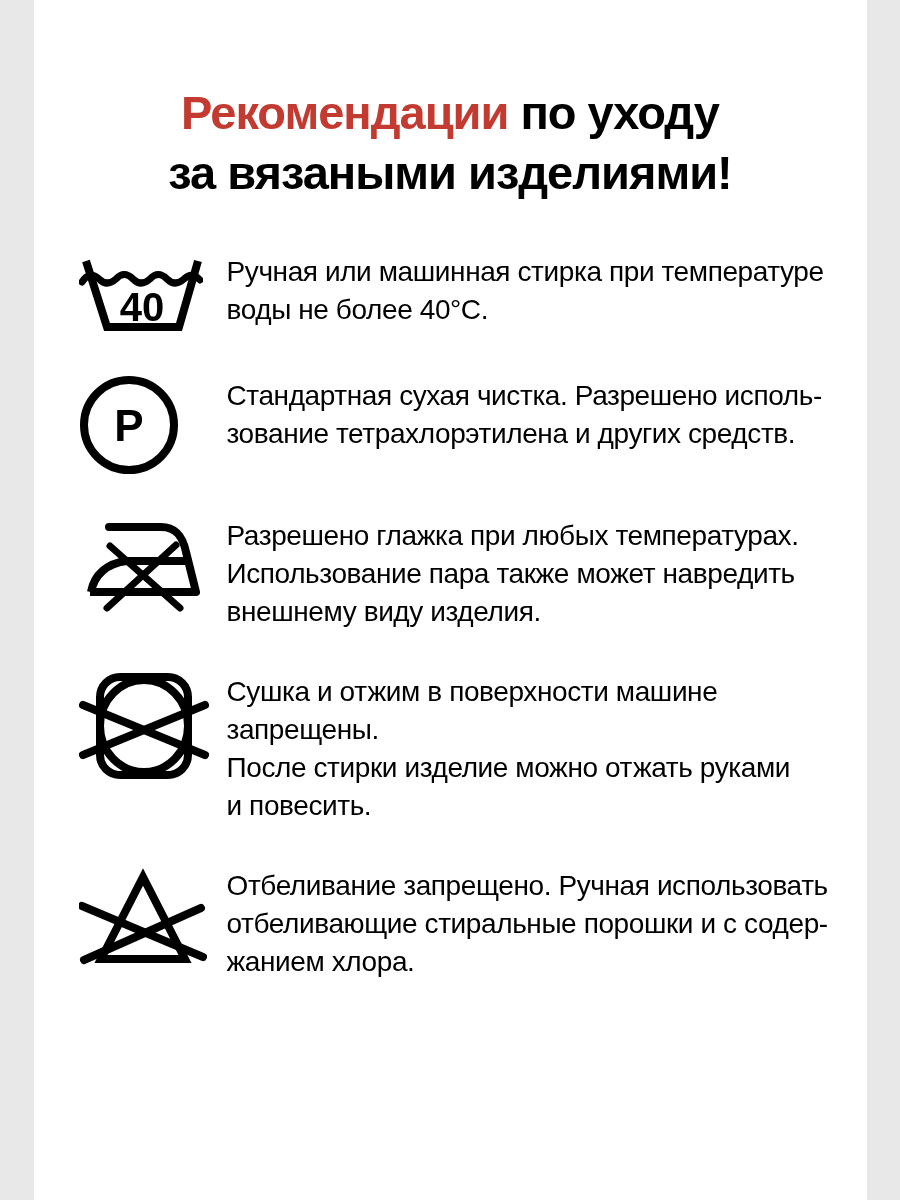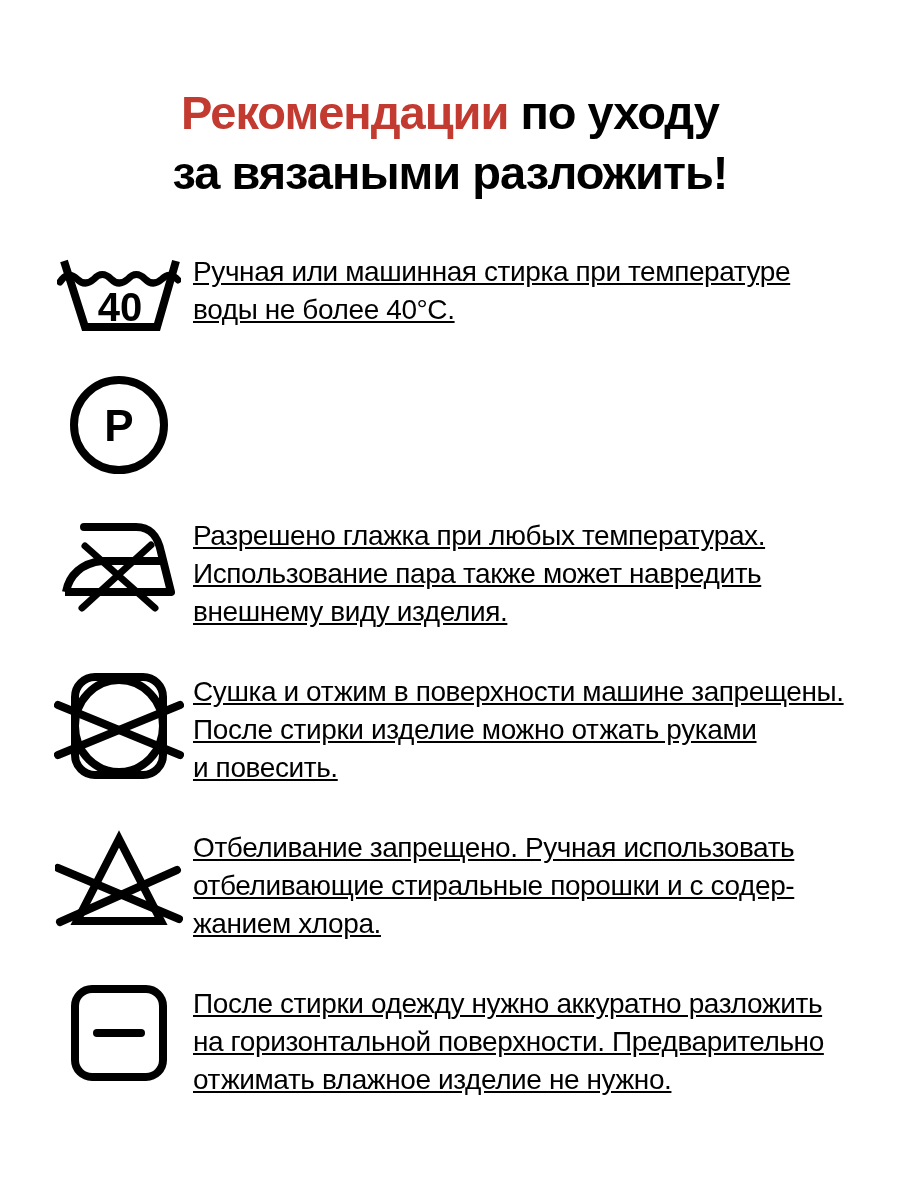--- a/index.html
+++ b/index.html
@@ -1,46 +1,46 @@
 <!DOCTYPE html>
 <html lang="ru" style="--accent: #C23A30;"><head>
 <meta charset="utf-8">
 <style>
   html,body{margin:0;padding:0;background:#e8e8e8;}
   .page{
-    width:900px;height:1200px;background:#ffffff;overflow:hidden;
+    width:833px;height:1200px;background:#ffffff;overflow:hidden;
     font-family:"Liberation Sans",sans-serif;color:#000;
     margin:0 auto;box-sizing:border-box;
   }
   .title{
     padding-top:52px;text-align:center;
     font-weight:700;font-size:47px;line-height:60px;letter-spacing:-1px;
   }
   .title .accent{color:var(--accent,#C23A30);}
   .rows{margin:48px 0 0 45px;}
   .row{display:flex;align-items:flex-start;margin-bottom:40px;}
-  .icon-cell{flex:0 0 148px;width:148px;display:flex;justify-content:center;}
+  .icon-cell{flex:0 0 148px;width:148px;display:flex;}
   .icon-cell svg{display:block;}
   .desc{
     margin:0;white-space:pre-line;
     font-size:28px;line-height:38px;letter-spacing:-0.4px;
-    padding-top:2px;max-width:700px;text-decoration:underline;
+    padding-top:2px;max-width:700px;
   }
   .ink{stroke:#000;stroke-width:8;fill:none;}
   .ink7{stroke:#000;stroke-width:7;fill:none;}
   .glyph{font-family:"Liberation Sans",sans-serif;font-weight:700;fill:#000;}
 </style>
 </head>
 <body>
 
 <div class="page">
 
   <h1 class="title">
     <div><span class="accent">Рекомендации</span><span> по уходу</span></div>
-    <div>за вязаными разложить!</div>
+    <div>за вязаными изделиями!</div>
   </h1>
 
   <div class="rows">
 
     <div class="row">
       <div class="icon-cell">
         <svg width="124" height="84" viewBox="0 0 124 84" aria-hidden="true">
           <path class="ink" d="M7 10 L28 76 L100 76 L119 10" stroke-linejoin="miter"></path>
           <path class="ink7" d="M3 31 Q11 19 20 28 Q28 36 37 28 Q45 19 54 28 Q62 36 71 28 Q79 19 88 28 Q96 36 105 28 Q113 20 121 29" stroke-linecap="round"></path>
           <text class="glyph" x="63" y="70" font-size="40" text-anchor="middle">40</text>
@@ -50,20 +50,22 @@
 воды не более 40°С.</p>
     </div>
 
     <div class="row">
       <div class="icon-cell">
         <svg width="100" height="100" viewBox="0 0 100 100" aria-hidden="true">
           <circle class="ink" cx="50" cy="50" r="45"></circle>
           <text class="glyph" x="50" y="66" font-size="44" text-anchor="middle">P</text>
         </svg>
       </div>
+      <p class="desc">Стандартная сухая чистка. Разрешено исполь-
+зование тетрахлорэтилена и других средств.</p>
     </div>
 
     <div class="row">
       <div class="icon-cell">
         <svg width="130" height="100" viewBox="0 0 130 100" aria-hidden="true">
           <path class="ink" d="M30 12 H82 C98 12 104 23 107 37 L117 77" stroke-linecap="round"></path>
           <path class="ink" d="M46 46 H112"></path>
           <path class="ink" d="M12 77 C15 60 28 48 48 46"></path>
           <path class="ink" d="M11 77 H118"></path>
           <path class="ink7" d="M31 31 L101 93" stroke-linecap="round"></path>
@@ -95,26 +97,15 @@
           <path class="ink" d="M64 12 L22 94 H106 Z" stroke-linejoin="miter"></path>
           <path class="ink" d="M3 41 L124 92" stroke-linecap="round"></path>
           <path class="ink" d="M122 43 L5 95" stroke-linecap="round"></path>
         </svg>
       </div>
       <p class="desc">Отбеливание запрещено. Ручная использовать
 отбеливающие стиральные порошки и с содер-
 жанием хлора.</p>
     </div>
 
-    <div class="row">
-      <div class="icon-cell">
-        <svg width="100" height="100" viewBox="0 0 100 100" aria-hidden="true">
-          <rect class="ink" x="6" y="6" width="88" height="88" rx="17"></rect>
-          <path class="ink" d="M28 50 H72" stroke-linecap="round"></path>
-        </svg>
-      </div>
-      <p class="desc">После стирки одежду нужно аккуратно разложить
-на горизонтальной поверхности. Предварительно
-отжимать влажное изделие не нужно.</p>
-    </div>
 
   </div>
 </div>
 
 </body></html>

